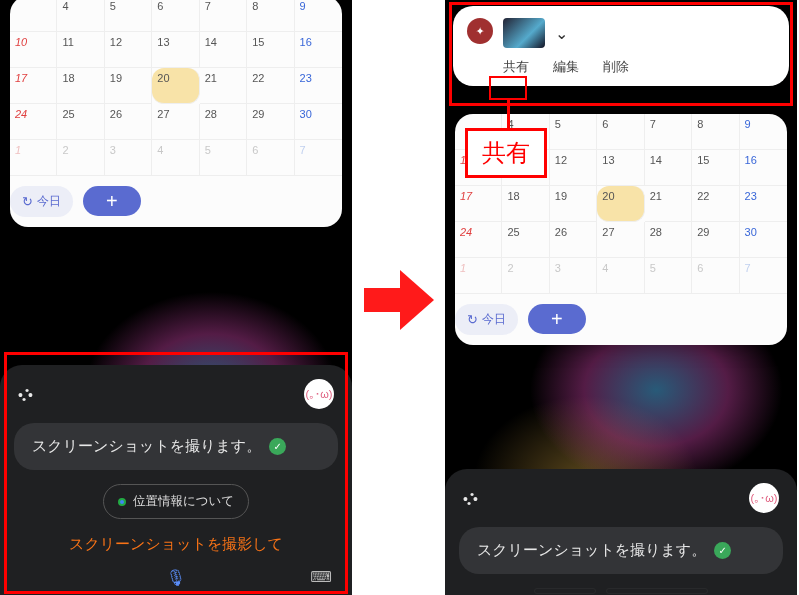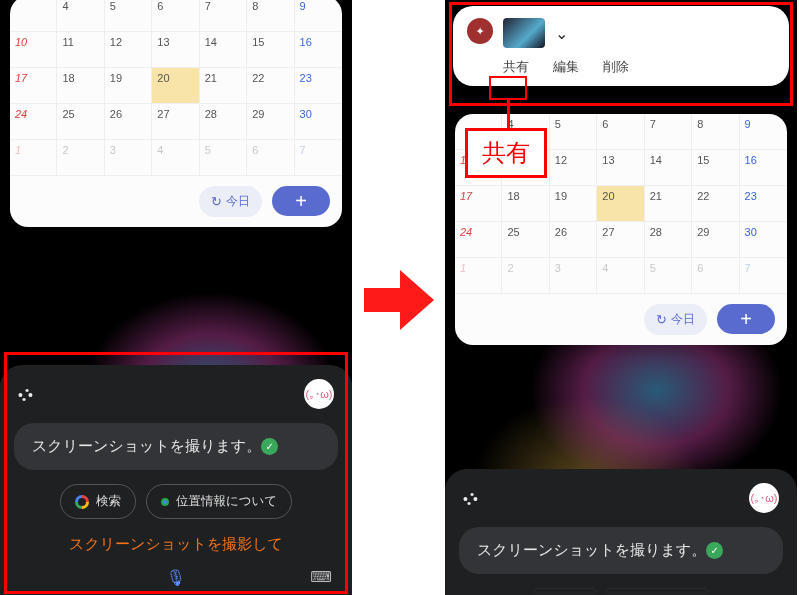--- a/index.html
+++ b/index.html
@@ -46,23 +46,23 @@
     padding: 4px 0 0 5px;
     color: #555;
     position: relative;
   }
   .cell:nth-child(7n) { border-right: none; }
   .cell.sun { color: #e04040; font-style: italic; }
   .cell.sat { color: #3866d8; }
   .cell.dim { color: #c8c8c8; }
   .cell.dim.sun { color: #efc0c0; }
   .cell.dim.sat { color: #c0d0ef; }
-  .cell.hl { background: #f8e3a8; }
+  .cell.hl { background: #f8e3a8; border-radius: 12px; }
   .cal-foot {
-    display: flex; justify-content: flex-end; gap: 10px;
+    display: flex; gap: 10px;
     padding: 10px 12px 0 0;
   }
   .today-btn {
     background: #eceef7; color: #5a6bd0;
     font-size: 12px; font-weight: 500;
     border-radius: 18px;
     padding: 7px 12px;
     display: flex; align-items: center; gap: 4px;
   }
   .today-btn::before {
@@ -92,21 +92,21 @@
     width: 30px; height: 30px; border-radius: 50%;
     background: #fff;
     display: flex; align-items: center; justify-content: center;
     font-size: 11px; color: #e06080;
   }
   .bubble {
     background: #333437;
     border-radius: 20px;
     padding: 14px 18px;
     font-size: 15px;
-    display: flex; align-items: center; gap: 0;
+    display: flex; align-items: center; gap: 8px;
     margin-bottom: 14px;
   }
   .check {
     width: 17px; height: 17px; border-radius: 50%;
     background: #3aa85a; color: #fff;
     display: inline-flex; align-items: center; justify-content: center;
     font-size: 10px;
   }
   .chiprow {
     display: flex; gap: 10px; justify-content: center;
@@ -216,24 +216,20 @@
     <div class="assist-head">
       <span class="assist-dots">•<sub>•</sub><sup>•</sup>•</span>
       <span class="avatar">(｡･ω)</span>
     </div>
     <div class="bubble">
       <span>スクリーンショットを撮ります。</span>
       <span class="check">✓</span>
     </div>
     <div class="chiprow">
       <div class="chip">
-        <span class="g-icon"></span>
-        <span>検索</span>
-      </div>
-      <div class="chip">
         <span class="dot-blue"></span>
         <span>位置情報について</span>
       </div>
     </div>
     <div class="query">スクリーンショットを撮影して</div>
     <div class="assist-foot">
       <span class="mic">🎙</span>
       <span class="kbd-icon">⌨</span>
     </div>
   </div>

